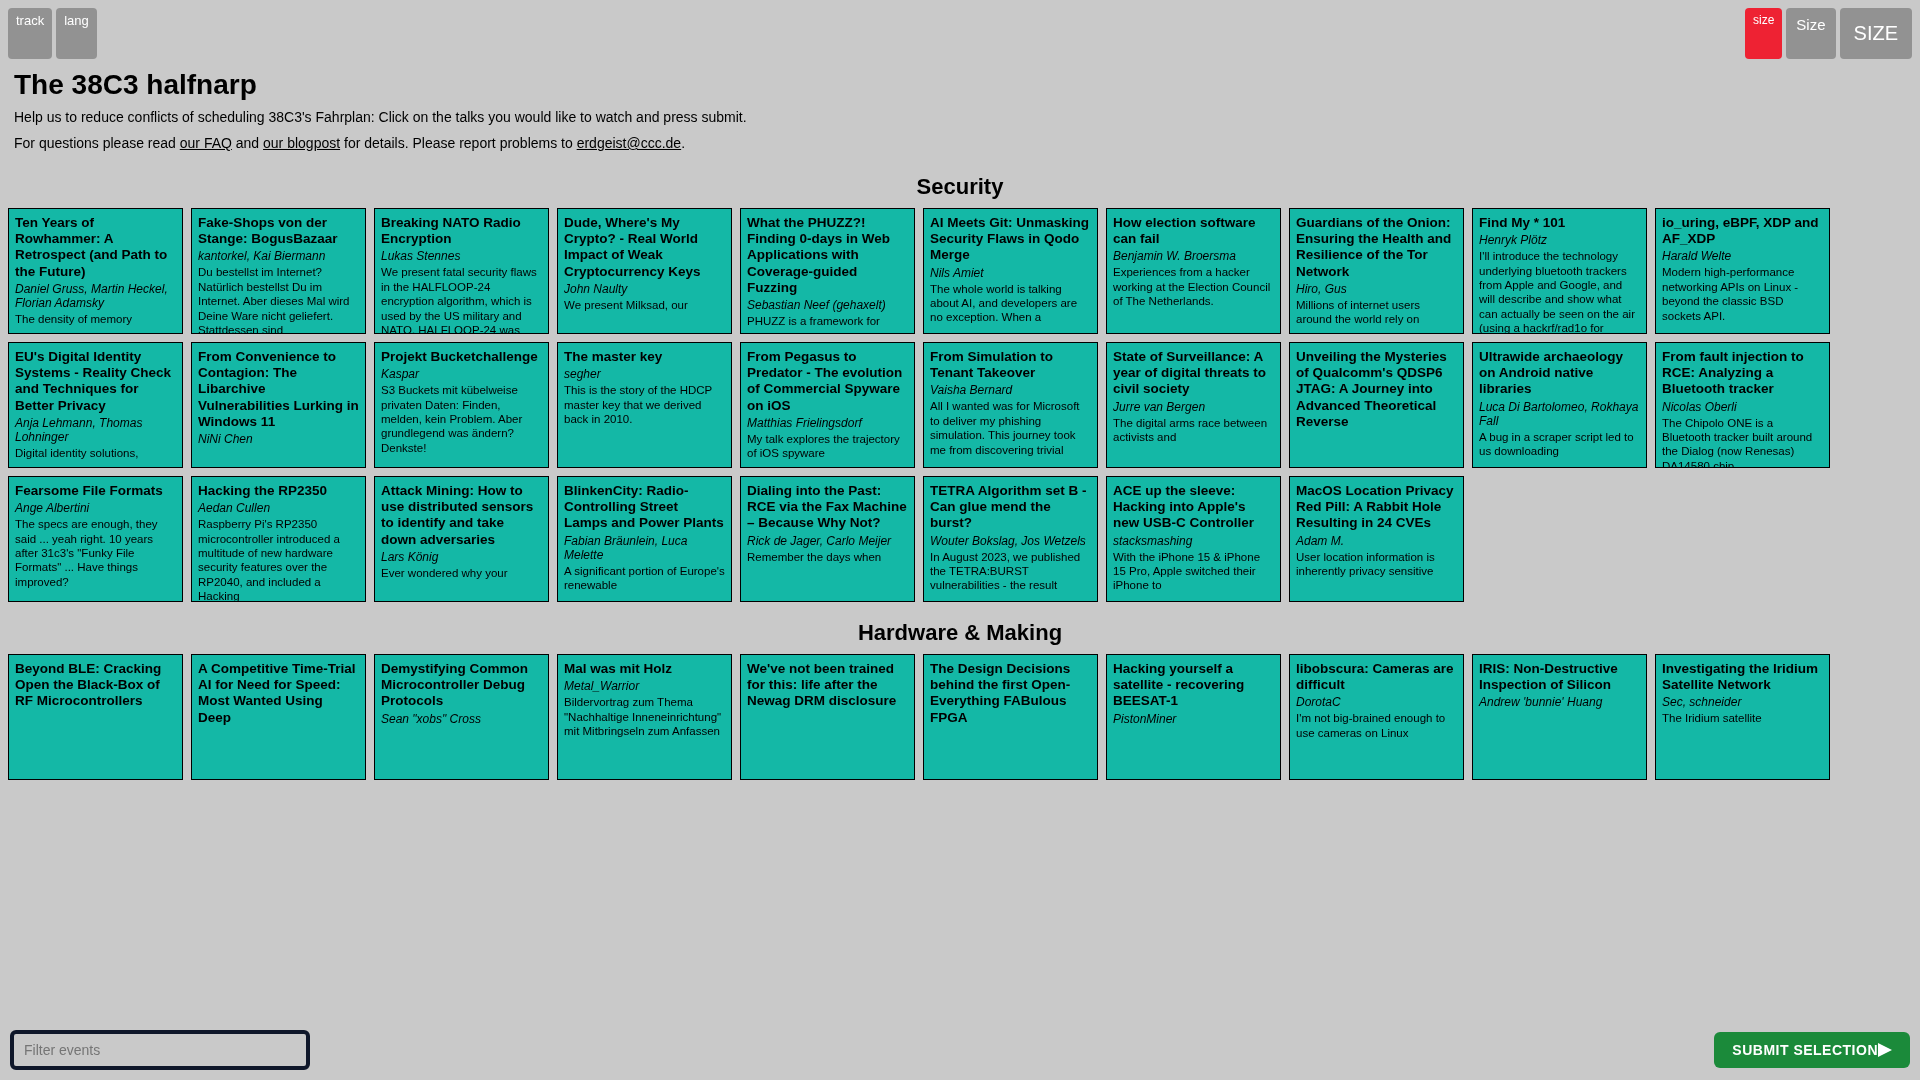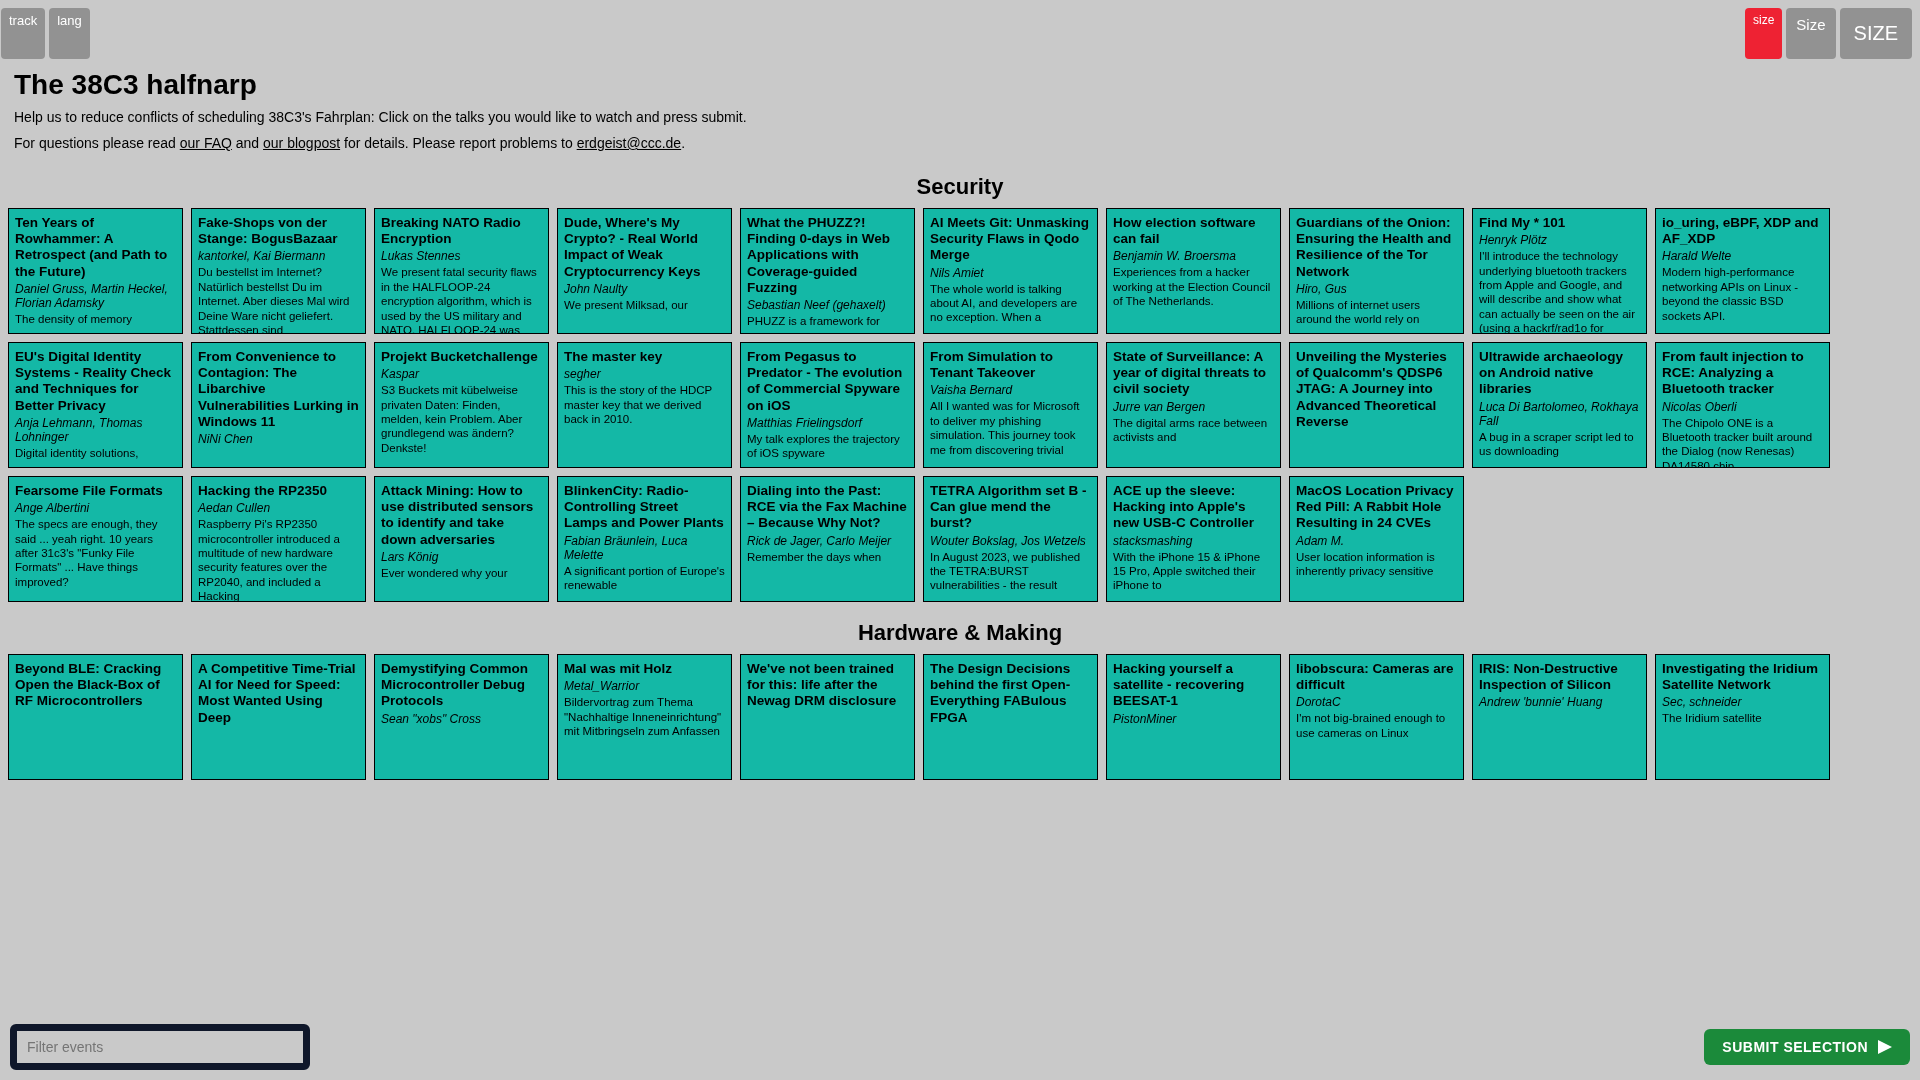--- a/index.html
+++ b/index.html
@@ -1,36 +1,36 @@
 <!DOCTYPE html>
 <html><head>
 <meta charset="utf-8">
 <style>
   * { box-sizing: border-box; }
   body { margin: 0; font-family: Arial, Helvetica, sans-serif; background: #c9c9c9; color: #000; font-size: 14px; }
-  .topbar { display: flex; padding: 8px 8px 0 1px; }
+  .topbar { display: flex; padding: 8px 8px 0 8px; }
   .box-btn { background: #929292; color: #fff; border-radius: 4px; padding: 5px 8px; margin-right: 4px; font-size: 13px; cursor: pointer; }
   .size-group { margin-left: auto; display: flex; gap: 4px; }
   .size-btn { border-radius: 4px; padding: 5px 8px; cursor: pointer; }
   .size-red { background: #e23; color: #fff; font-size: 12px; }
   .size-mid { background: #929292; color: #fff; font-size: 15px; padding: 8px 10px; }
   .size-big { background: #929292; color: #fff; font-size: 20px; padding: 14px 14px; }
   h1 { margin: 10px 14px 6px 14px; font-weight: bold; font-size: 28px; }
   .intro { margin: 0 14px 20px 14px; line-height: 1.5; }
   .intro a { color: #000; text-decoration: underline; }
   .section-title { text-align: center; font-size: 22px; font-weight: bold; margin: 18px 0 8px 0; }
   .grid { display: flex; flex-wrap: wrap; gap: 8px; padding: 0 8px; }
   .card { border: 1px solid #000; background: #14b8a6; width: 175px; overflow: hidden; padding: 6px; position: relative; cursor: pointer; }
   .card.h-big { height: 126px; }
   .card-title { font-weight: bold; font-size: 13.5px; line-height: 1.2; margin-bottom: 2px; }
   .card-speaker { font-style: italic; font-size: 12px; margin-bottom: 2px; }
   .card-desc { font-size: 11.5px; line-height: 1.25; }
   .bottom-bar { position: fixed; left: 0; right: 0; bottom: 0; padding: 10px; display: flex; align-items: center; }
-  .filter-input { width: 300px; padding: 8px 10px; border-radius: 6px; border: 7px solid #0f172a; font-size: 14px; background: #c9c9c9; }
-  .submit-btn { margin-left: auto; background: #1b8a3a; color: #fff; border: none; padding: 10px 18px; border-radius: 6px; font-size: 14px; font-weight: bold; letter-spacing: 0.5px; display: flex; align-items: center; gap: 10px; cursor: pointer; text-align: right; }
+  .filter-input { width: 300px; padding: 8px 10px; border-radius: 6px; border: 4px solid #0f172a; font-size: 14px; background: #c9c9c9; }
+  .submit-btn { margin-left: auto; background: #1b8a3a; color: #fff; border: none; padding: 10px 18px; border-radius: 6px; font-size: 14px; font-weight: bold; letter-spacing: 0.5px; display: flex; align-items: center; gap: 0; cursor: pointer; text-align: right; }
   .submit-btn svg { width: 14px; height: 14px; fill: #fff; }
 </style>
 </head>
 <body>
 
 <div class="topbar">
   <div class="box-btn">track</div>
   <div class="box-btn">lang</div>
   <div class="size-group">
     <div class="size-btn size-red">size</div>

